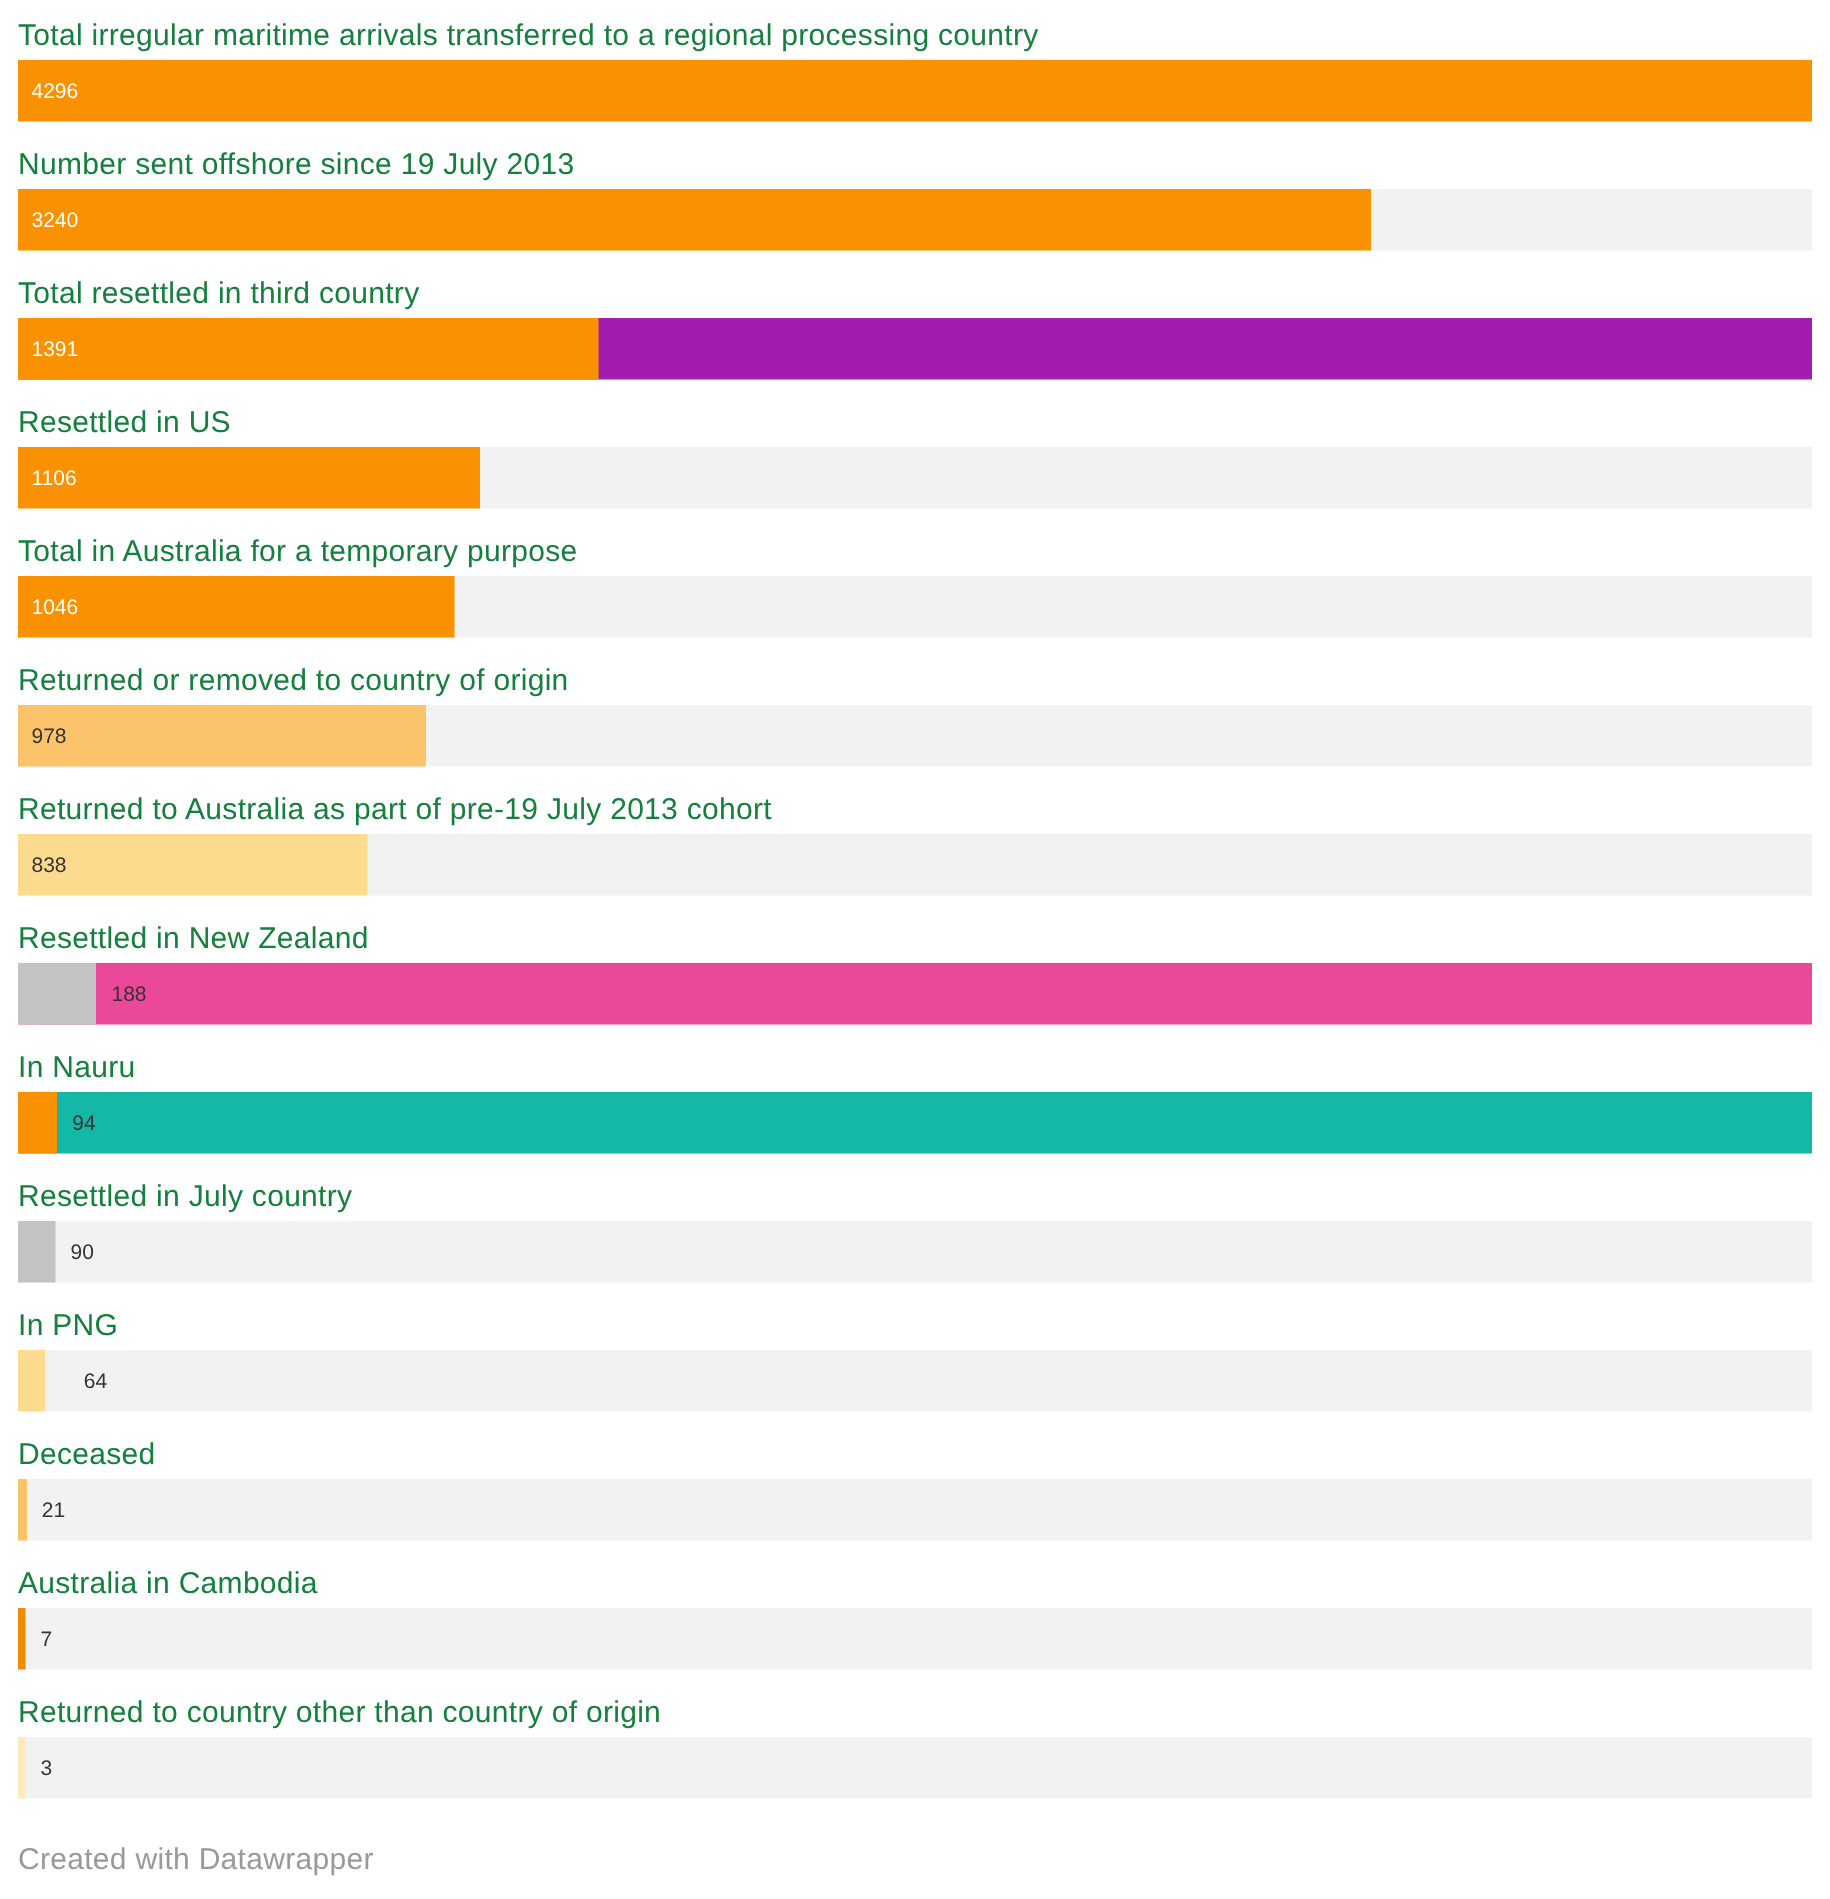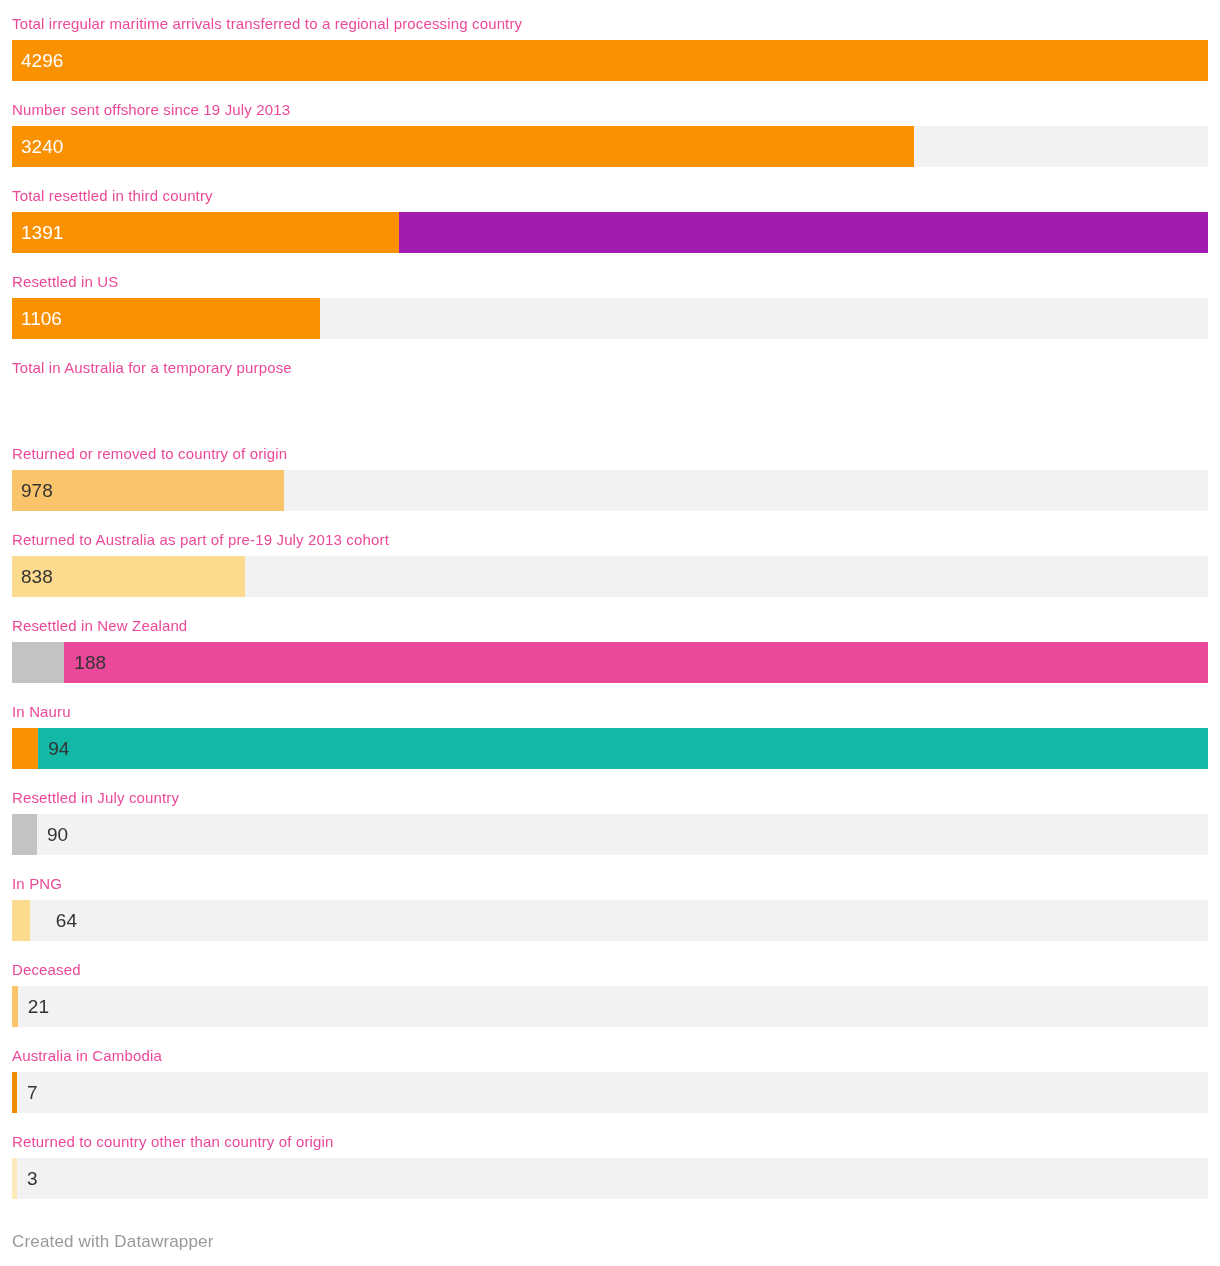--- a/index.html
+++ b/index.html
@@ -23,23 +23,23 @@
   }
   .rows {
     position: relative;
     padding-top: 6px;
   }
   .row {
     position: relative;
     height: 86px;
   }
   .row-label {
-    font-size: 15px;
+    font-size: 20px;
     line-height: 26px;
-    color: #ec4899;
+    color: #15803d;
     letter-spacing: 0.01em;
     white-space: nowrap;
     height: 34px;
     padding-top: 5px;
     box-sizing: border-box;
   }
   .bar-track {
     position: relative;
     width: 1196px;
     height: 41px;
@@ -50,40 +50,40 @@
     left: 0;
     top: 0;
     height: 41px;
     background: #fa9100;
   }
   .bar-value {
     position: absolute;
     top: 0;
     height: 41px;
     line-height: 41px;
-    font-size: 19px;
+    font-size: 14px;
     white-space: nowrap;
     pointer-events: none;
   }
   .bar-value.inside {
     left: 9px;
     color: #ffffff;
   }
   .bar-value.inside-dark {
     left: 9px;
     color: #333333;
   }
   .bar-value.outside {
     color: #333333;
   }
   .footer {
     position: absolute;
     left: 12px;
     bottom: 14px;
-    font-size: 17px;
+    font-size: 20px;
     color: #999999;
     letter-spacing: 0.01em;
   }
 </style>
 </head>
 <body>
 
 <div id="chart-root">
   <div class="rows" id="rows">
       <div class="row">
@@ -109,20 +109,24 @@
       </div>
       <div class="row">
         <div class="row-label">Resettled in US</div>
         <div class="bar-track" style="background: rgb(242, 242, 242);">
           <div class="bar-fill" style="width: 307.909px; background: rgb(250, 145, 0);"></div>
           <div class="bar-value inside">1106</div>
         </div>
       </div>
       <div class="row">
         <div class="row-label">Total in Australia for a temporary purpose</div>
+        <div class="bar-track" style="background: rgb(242, 242, 242);">
+          <div class="bar-fill" style="width: 291.205px; background: rgb(250, 145, 0);"></div>
+          <div class="bar-value inside">1046</div>
+        </div>
       </div>
       <div class="row">
         <div class="row-label">Returned or removed to country of origin</div>
         <div class="bar-track" style="background: rgb(242, 242, 242);">
           <div class="bar-fill" style="width: 272.274px; background: rgb(252, 196, 106);"></div>
           <div class="bar-value inside-dark">978</div>
         </div>
       </div>
       <div class="row">
         <div class="row-label">Returned to Australia as part of pre-19 July 2013 cohort</div>

